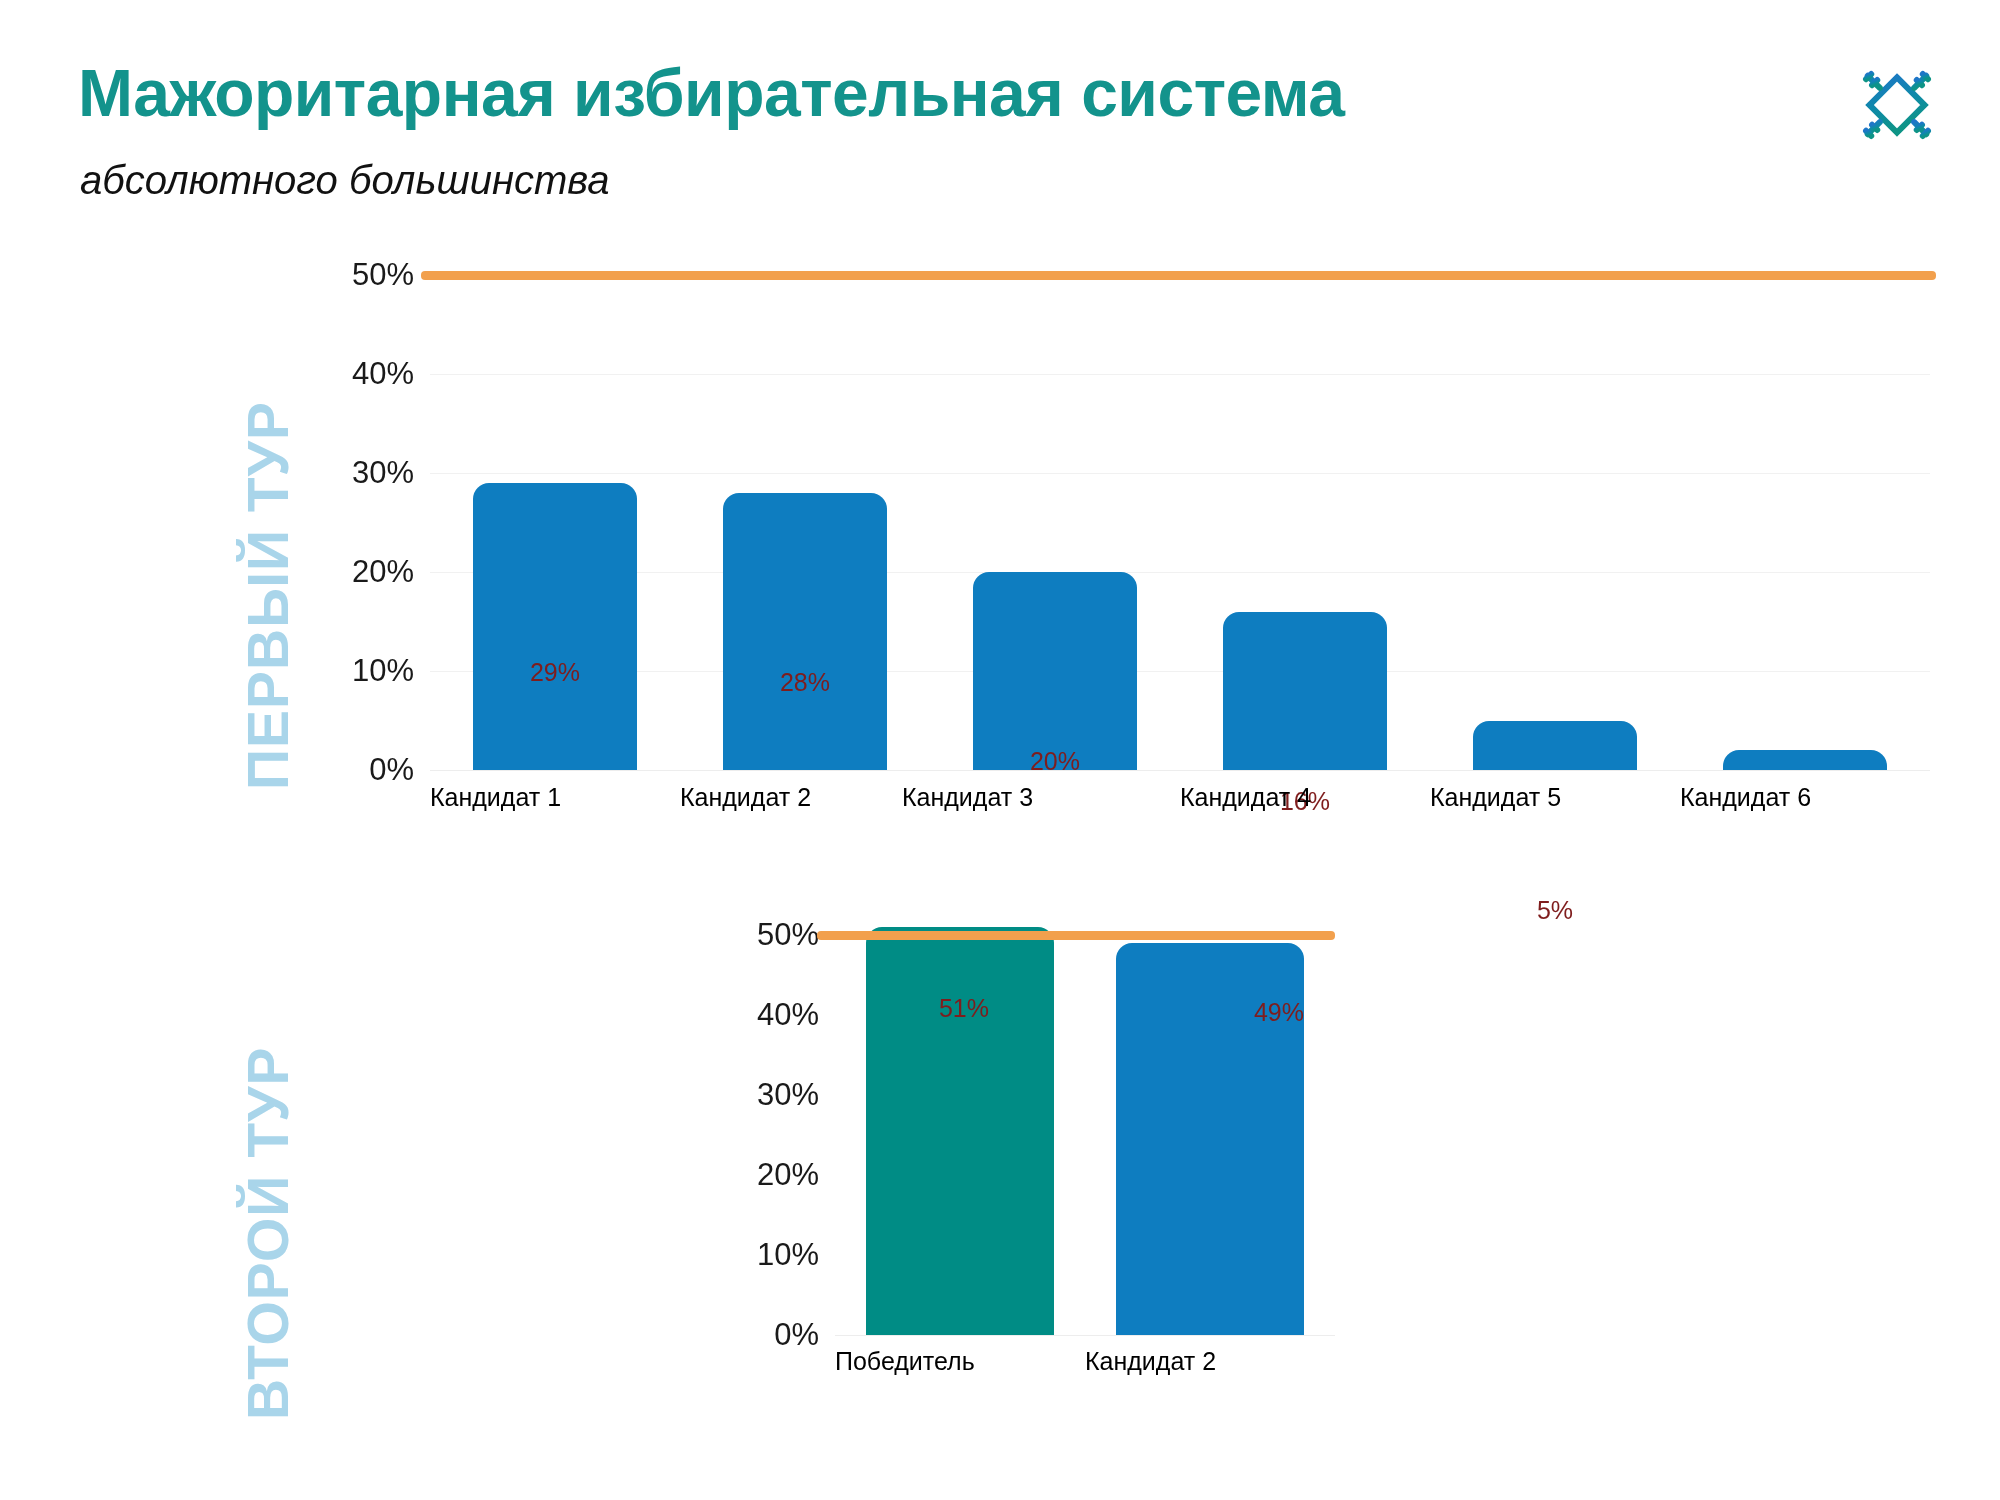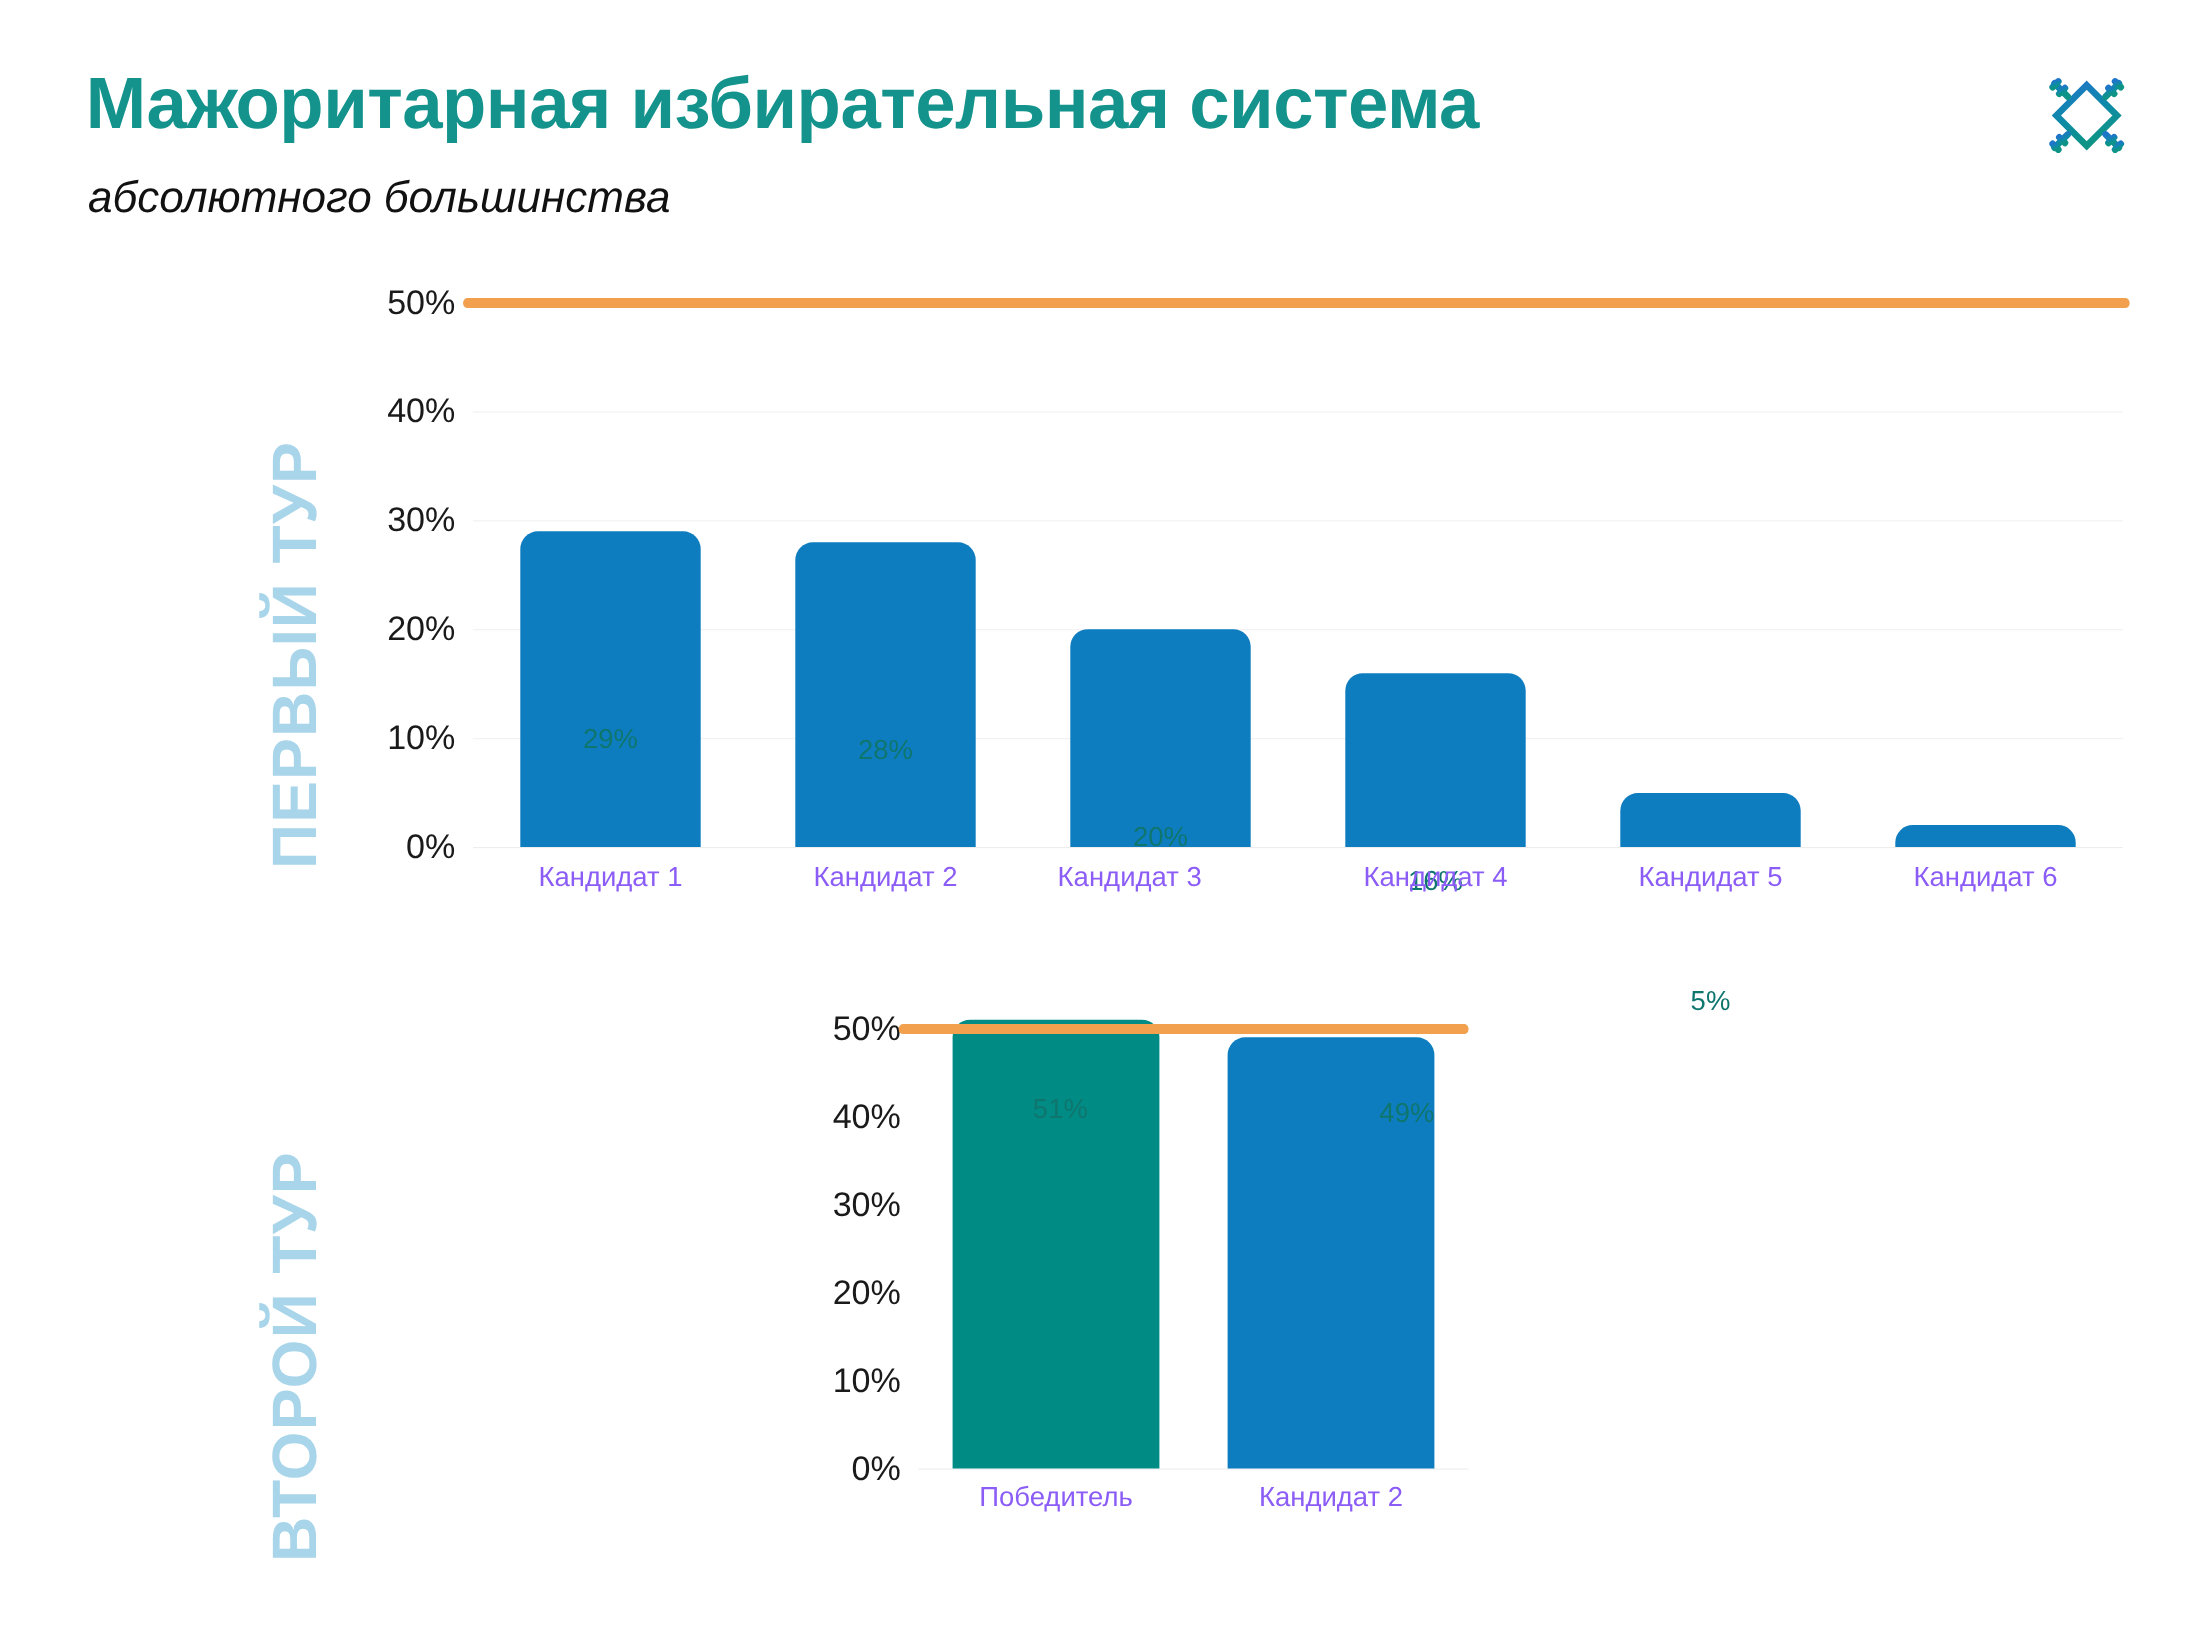--- a/index.html
+++ b/index.html
@@ -49,26 +49,26 @@
     font-size:31px;color:#1A1A1A;
     transform:translateY(-50%);
     white-space:nowrap;text-align:right;
   }
   .bar{
     position:absolute;bottom:0;
     border-radius:16px 16px 0 0;
   }
   .bar-value{
     position:absolute;left:0;right:0;
-    text-align:center;color:#0f766e;
+    text-align:center;color:#7f1d1d;
     font-size:25px;white-space:nowrap;
   }
   .cat-label{
     position:absolute;
-    text-align:center;font-size:25px;color:#8b5cf6;
+    font-size:25px;color:#000000;
     white-space:nowrap;
   }
   .threshold{
     position:absolute;height:9px;border-radius:4px;
     background:#F2A04D;
   }
 
   
   #chart-round1{left:430px;top:275px;width:1500px;height:495px;}
   #chart-round1 .cat-label{top:508px;}

